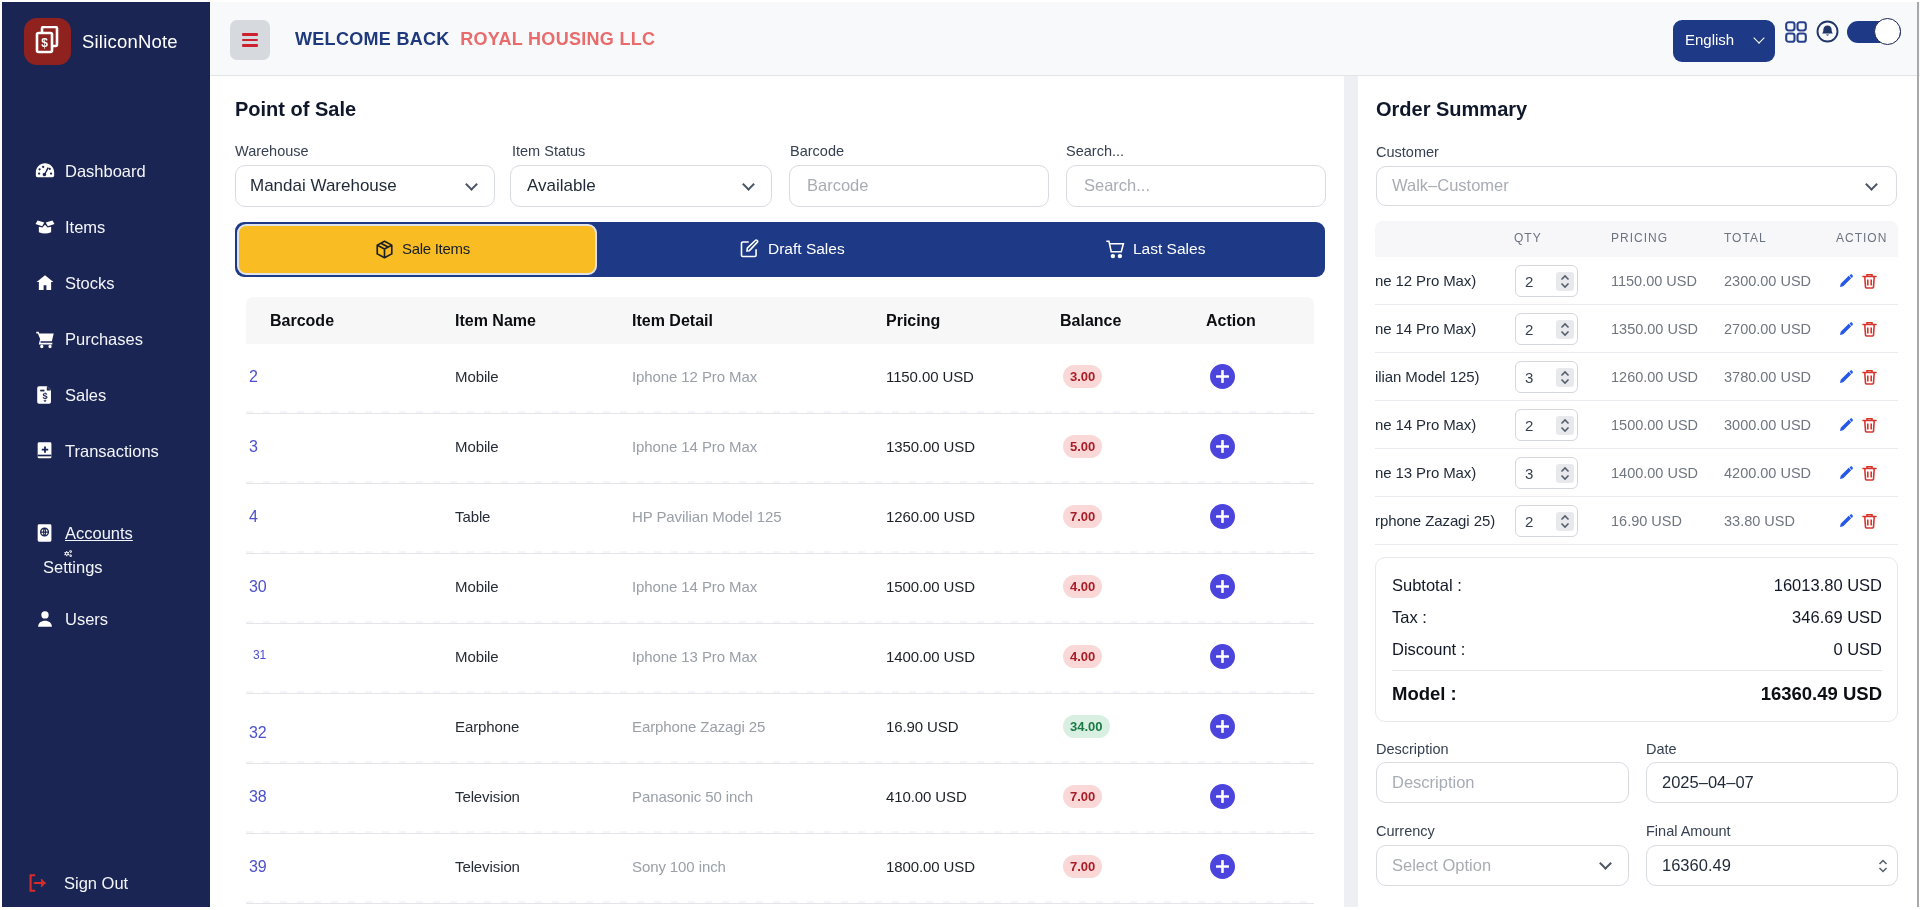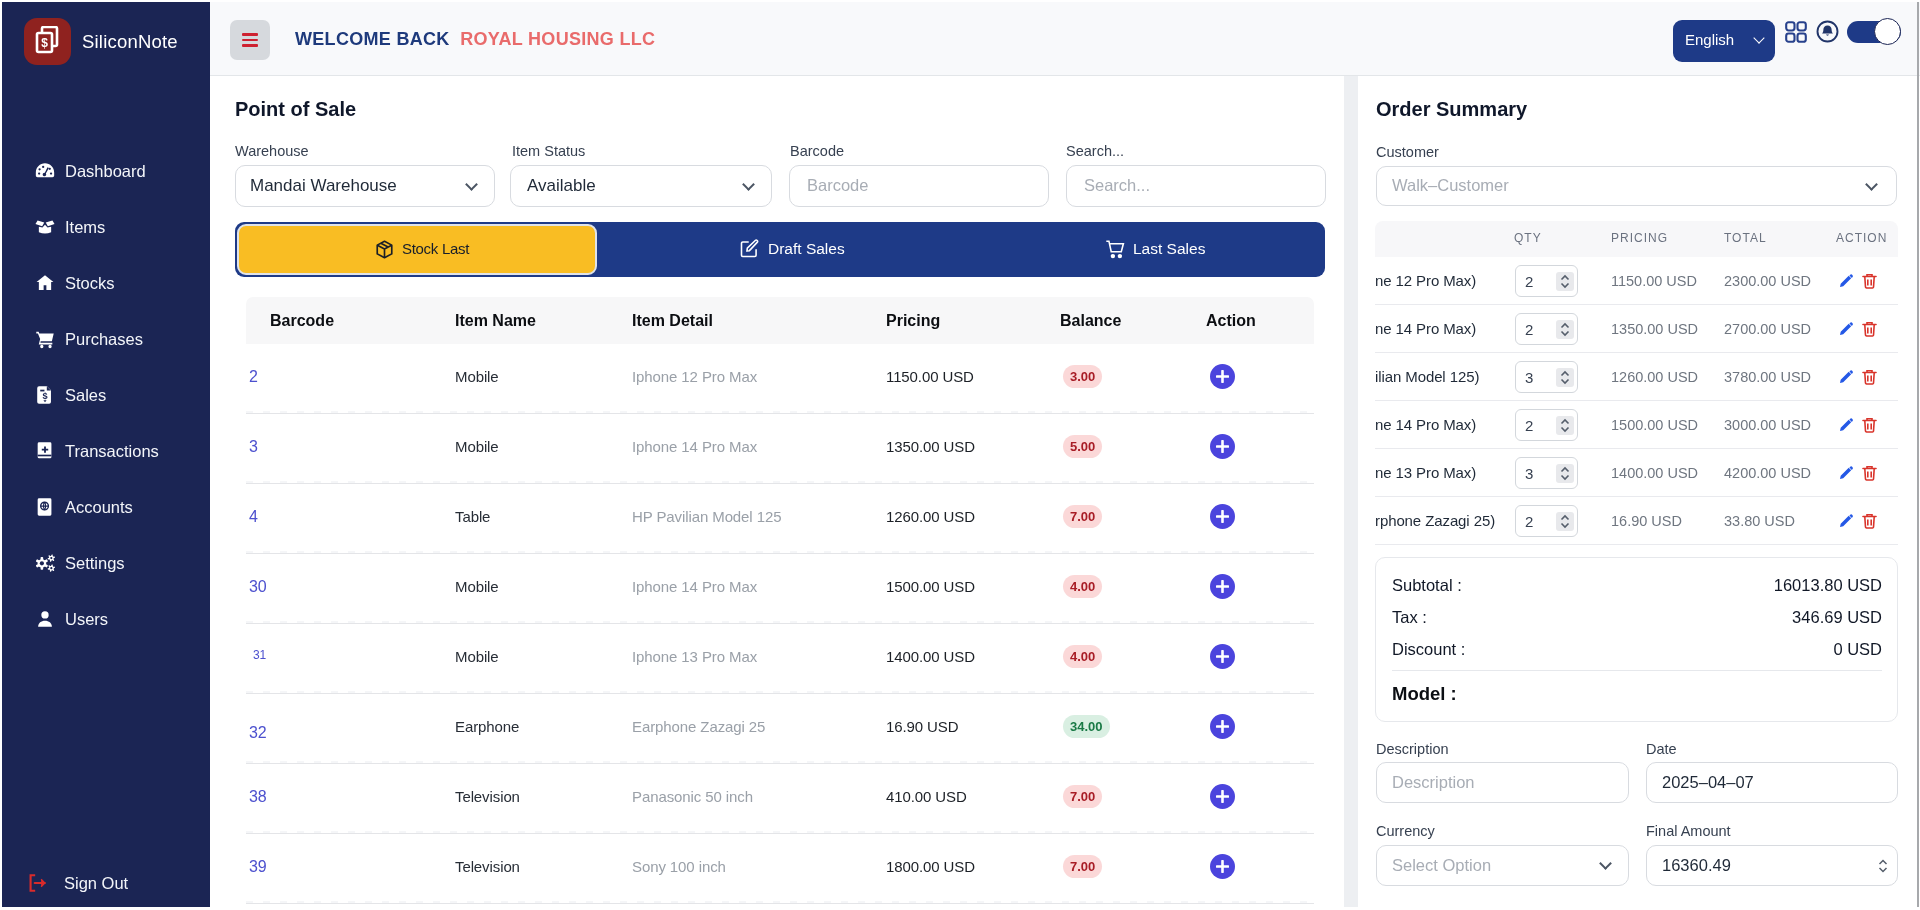--- a/index.html
+++ b/index.html
@@ -76,29 +76,29 @@
       <span>Sales</span>
     </div>
 <div class="nav" style="top:437px;height:28px;">
       <svg viewBox="0 0 24 24">
         <path d="M5.5 2.5h12A1.5 1.5 0 0 1 19 4v14.5a1.5 1.5 0 0 1-1.5 1.5h-12A1.5 1.5 0 0 1 4 18.5V4a1.5 1.5 0 0 1 1.5-1.5z" fill="#fff"></path>
         <rect x="4" y="16" width="15" height="1.8" fill="#1b2554"></rect>
         <path d="M11 7h2v2.5h2.5v2H13V14h-2v-2.5H8.5v-2H11z" fill="#1b2554"></path>
       </svg>
       <span>Transactions</span>
     </div>
-<div class="nav" style="top:493px;height:28px;">
+<div class="nav" style="top:519px;height:28px;text-decoration:underline;">
       <svg viewBox="0 0 24 24">
         <path d="M5.5 2.5h12A1.5 1.5 0 0 1 19 4v16a1.5 1.5 0 0 1-1.5 1.5h-12A1.5 1.5 0 0 1 4 20V4a1.5 1.5 0 0 1 1.5-1.5z" fill="#fff"></path>
         <circle cx="11.5" cy="11" r="4.2" fill="none" stroke="#1b2554" stroke-width="1.5"></circle>
         <path d="M7.3 11h8.4M11.5 6.8c-1.5 1.3-1.5 7.1 0 8.4M11.5 6.8c1.5 1.3 1.5 7.1 0 8.4" stroke="#1b2554" stroke-width="1.2" fill="none"></path>
       </svg>
       <span>Accounts</span>
     </div>
-<div class="nav" style="top:549px;height:28px;">
+<div class="nav" style="top:549px;height:28px;flex-direction:column;">
       <svg viewBox="0 0 24 24">
         <circle cx="8.6" cy="12.4" r="4.6" fill="#fff"></circle>
         <rect x="7.17" y="5.40" width="2.85" height="6.08" rx="0.8" fill="#fff" transform="rotate(0.0 8.6 12.4)"></rect>
         <rect x="7.17" y="5.40" width="2.85" height="6.08" rx="0.8" fill="#fff" transform="rotate(60.0 8.6 12.4)"></rect>
         <rect x="7.17" y="5.40" width="2.85" height="6.08" rx="0.8" fill="#fff" transform="rotate(120.0 8.6 12.4)"></rect>
         <rect x="7.17" y="5.40" width="2.85" height="6.08" rx="0.8" fill="#fff" transform="rotate(180.0 8.6 12.4)"></rect>
         <rect x="7.17" y="5.40" width="2.85" height="6.08" rx="0.8" fill="#fff" transform="rotate(240.0 8.6 12.4)"></rect>
         <rect x="7.17" y="5.40" width="2.85" height="6.08" rx="0.8" fill="#fff" transform="rotate(300.0 8.6 12.4)"></rect>
         <circle cx="8.6" cy="12.4" r="2.3" fill="#1b2554"></circle>
         <circle cx="18.9" cy="6.6" r="2.6" fill="#fff"></circle>
@@ -176,21 +176,21 @@
 <div class="inp" style="left:1066px;top:165px;width:260px;height:42px;">
       <span class="abs ph" style="left:17px;top:10px;font-size:16.5px;">Search...</span>
     </div>
 <div class="abs" style="left:235px;top:222px;width:1090px;height:55px;background:#1e3a87;border-radius:9px;"></div>
 <div class="abs" style="left:237px;top:224px;width:360px;height:51px;background:#f9bd23;border:2px solid #dfe3ea;border-radius:9px;"></div>
 <svg class="abs" style="left:374px;top:239px;" width="21" height="21" viewBox="0 0 24 24" fill="none" stroke="#1b1f27" stroke-width="1.9" stroke-linejoin="round">
 <path d="M12 2.7 20.3 7v10L12 21.3 3.7 17V7z"></path>
       <path d="M3.9 7.2 12 11.4l8.1-4.2M12 11.4V21"></path>
       <path d="M7.8 4.8l8.3 4.3"></path>
     </svg>
-<div class="abs" style="left:402px;top:240px;font-size:15px;font-weight:500;color:#171e2b;letter-spacing:-0.3px;">Stock Last</div>
+<div class="abs" style="left:402px;top:240px;font-size:15px;font-weight:500;color:#171e2b;letter-spacing:-0.3px;">Sale Items</div>
 <svg class="abs" style="left:739px;top:239px;" width="20" height="20" viewBox="0 0 24 24" fill="none" stroke="#fff" stroke-width="1.9" stroke-linecap="round" stroke-linejoin="round">
 <path d="M20.5 13v6.5a1.5 1.5 0 0 1-1.5 1.5H4.5A1.5 1.5 0 0 1 3 19.5V5a1.5 1.5 0 0 1 1.5-1.5H11"></path>
 <path d="M9.5 14.5 10 11 19.5 1.8a1.6 1.6 0 0 1 2.3 2.3L12.5 14z"></path>
     </svg>
 <div class="abs" style="left:768px;top:240px;font-size:15.5px;color:#fff;">Draft Sales</div>
 <svg class="abs" style="left:1105px;top:239px;" width="21" height="21" viewBox="0 0 24 24" fill="none" stroke="#fff" stroke-width="1.8">
 <path d="M1.5 2.5h3l2.6 12h11.5l2.4-9H6"></path>
       <circle cx="9" cy="19.5" r="1.6" fill="#fff"></circle>
       <circle cx="17" cy="19.5" r="1.6" fill="#fff"></circle>
     </svg>
@@ -433,20 +433,21 @@
     </svg>
 <div class="abs" style="left:1375px;top:557px;width:523px;height:165px;background:#fff;border:1px solid #e6e8ec;border-radius:10px;"></div>
 <div class="abs" style="left:1392px;top:576px;font-size:16.5px;color:#111827;">Subtotal :</div>
 <div class="abs" style="left:1500px;top:576px;width:382px;text-align:right;font-size:16.5px;color:#111827;">16013.80 USD</div>
 <div class="abs" style="left:1392px;top:608px;font-size:16.5px;color:#111827;">Tax :</div>
 <div class="abs" style="left:1500px;top:608px;width:382px;text-align:right;font-size:16.5px;color:#111827;">346.69 USD</div>
 <div class="abs" style="left:1392px;top:640px;font-size:16.5px;color:#111827;">Discount :</div>
 <div class="abs" style="left:1500px;top:640px;width:382px;text-align:right;font-size:16.5px;color:#111827;">0 USD</div>
 <div class="abs" style="left:1392px;top:670px;width:490px;height:1px;background:#e6e8ec;"></div>
 <div class="abs" style="left:1392px;top:683px;font-size:18.5px;font-weight:bold;color:#0b0e13;">Model :</div>
+<div class="abs" style="left:1500px;top:683px;width:382px;text-align:right;font-size:18.5px;font-weight:bold;color:#0b0e13;">16360.49 USD</div>
 <div class="lbl" style="left:1376px;top:741px;">Description</div>
 <div class="lbl" style="left:1646px;top:741px;">Date</div>
 <div class="inp" style="left:1376px;top:762px;width:253px;height:41px;">
       <span class="abs ph" style="left:15px;top:10px;font-size:16.5px;">Description</span>
     </div>
 <div class="inp" style="left:1646px;top:762px;width:252px;height:41px;">
       <span class="abs" style="left:15px;top:10px;font-size:16.5px;color:#1f2937;">2025–04–07</span>
     </div>
 <div class="lbl" style="left:1376px;top:823px;">Currency</div>
 <div class="lbl" style="left:1646px;top:823px;">Final Amount</div>

